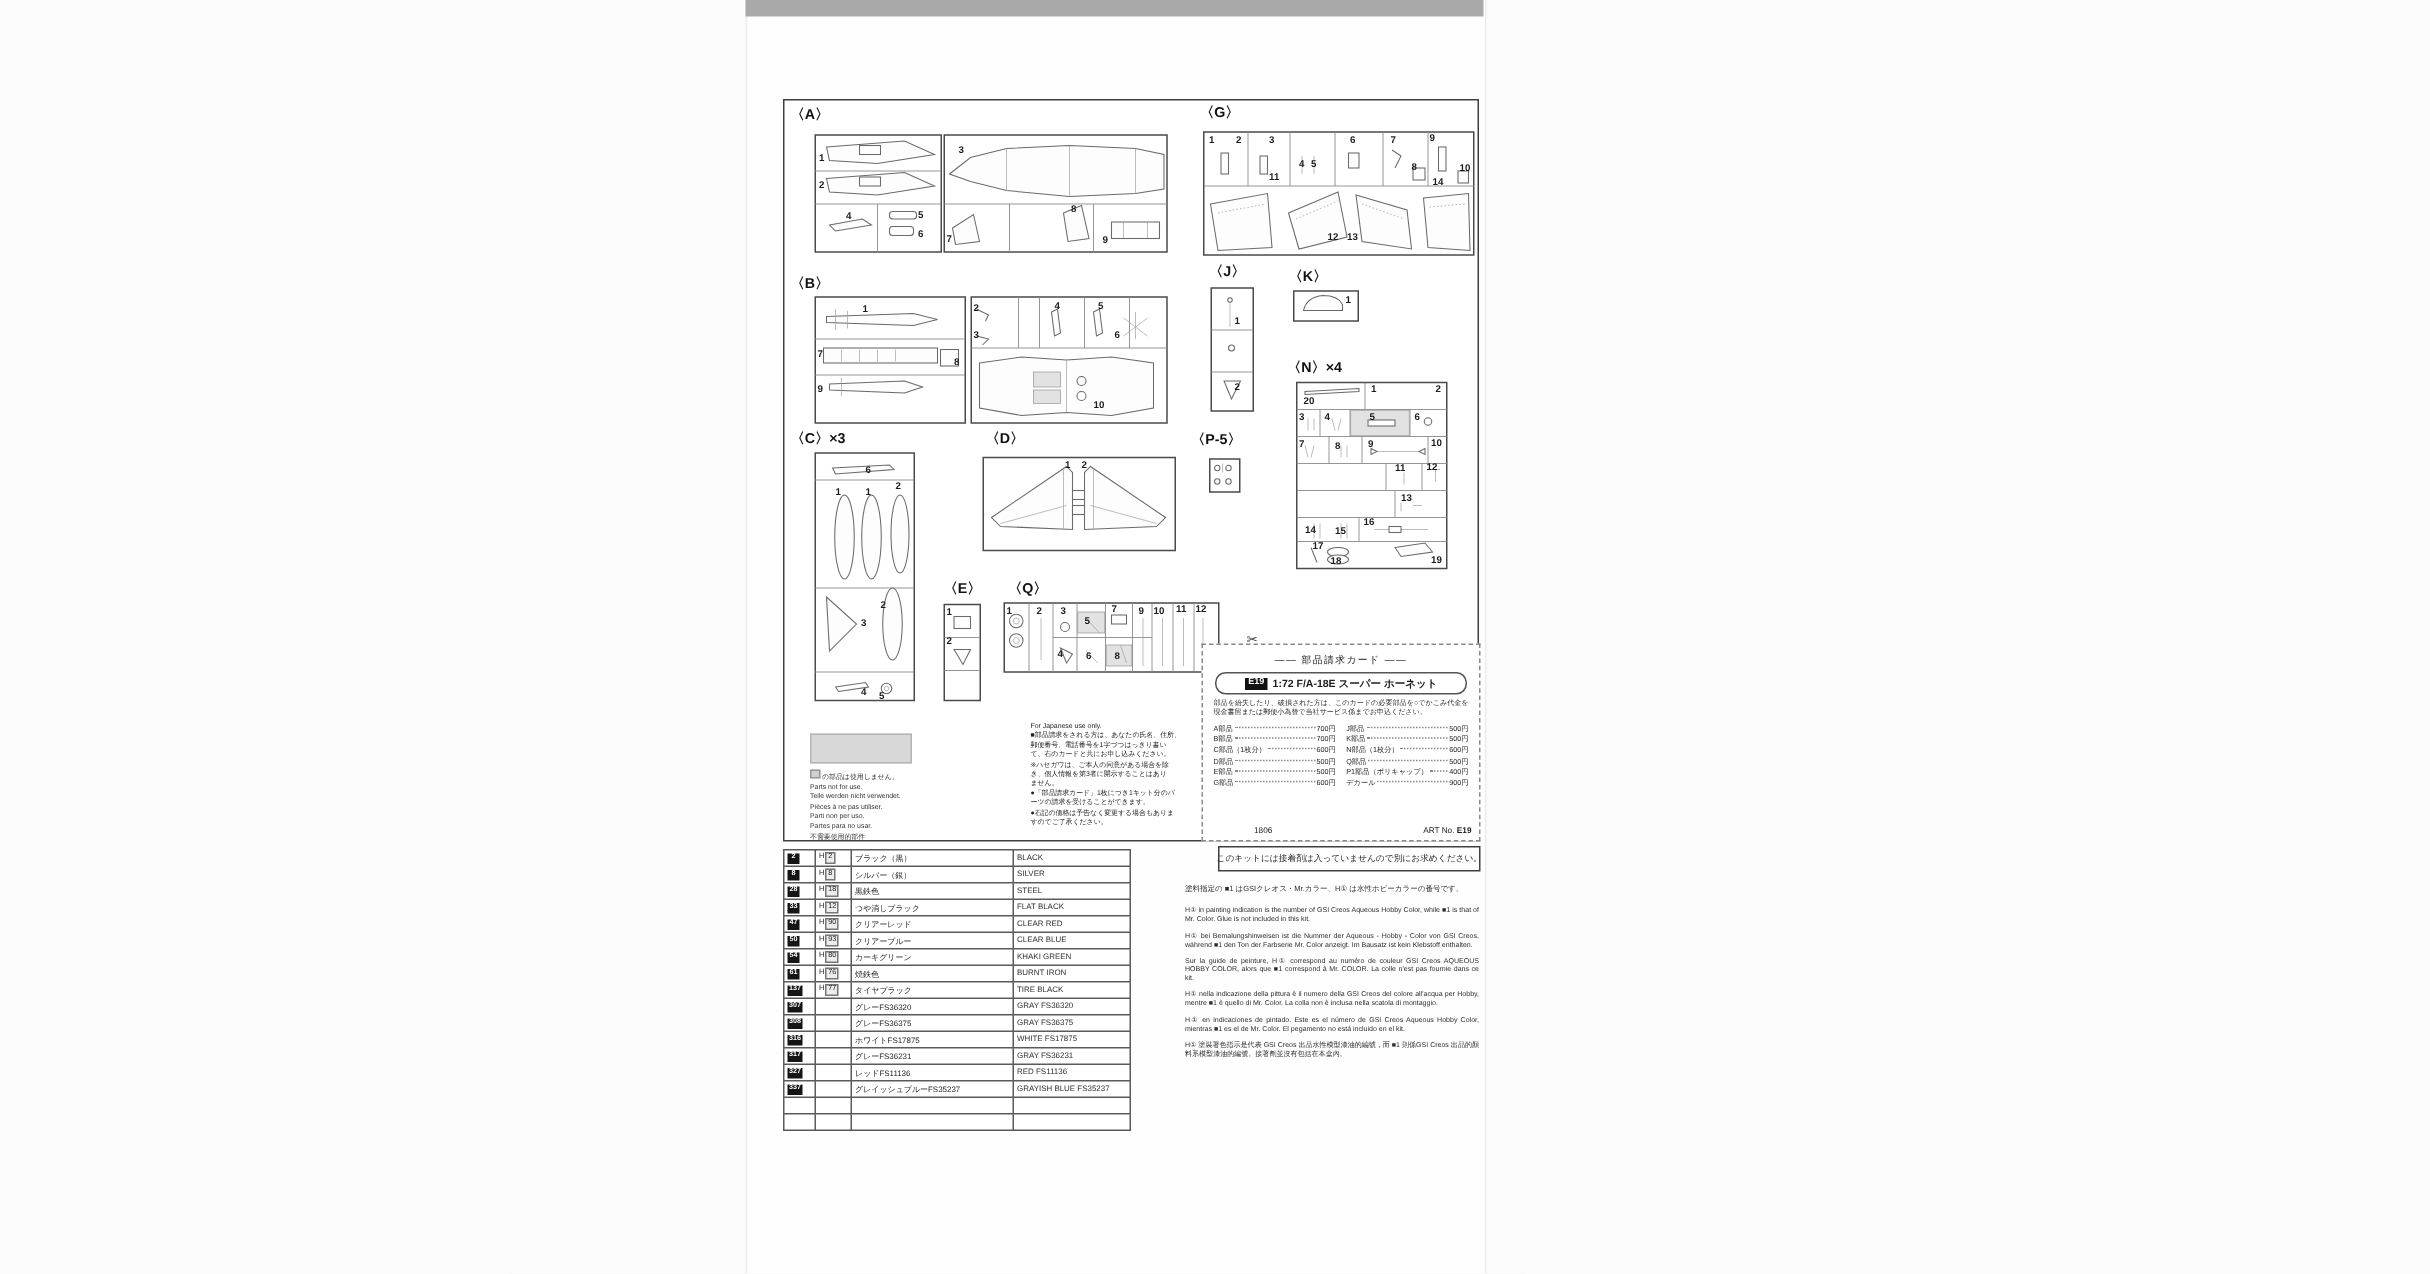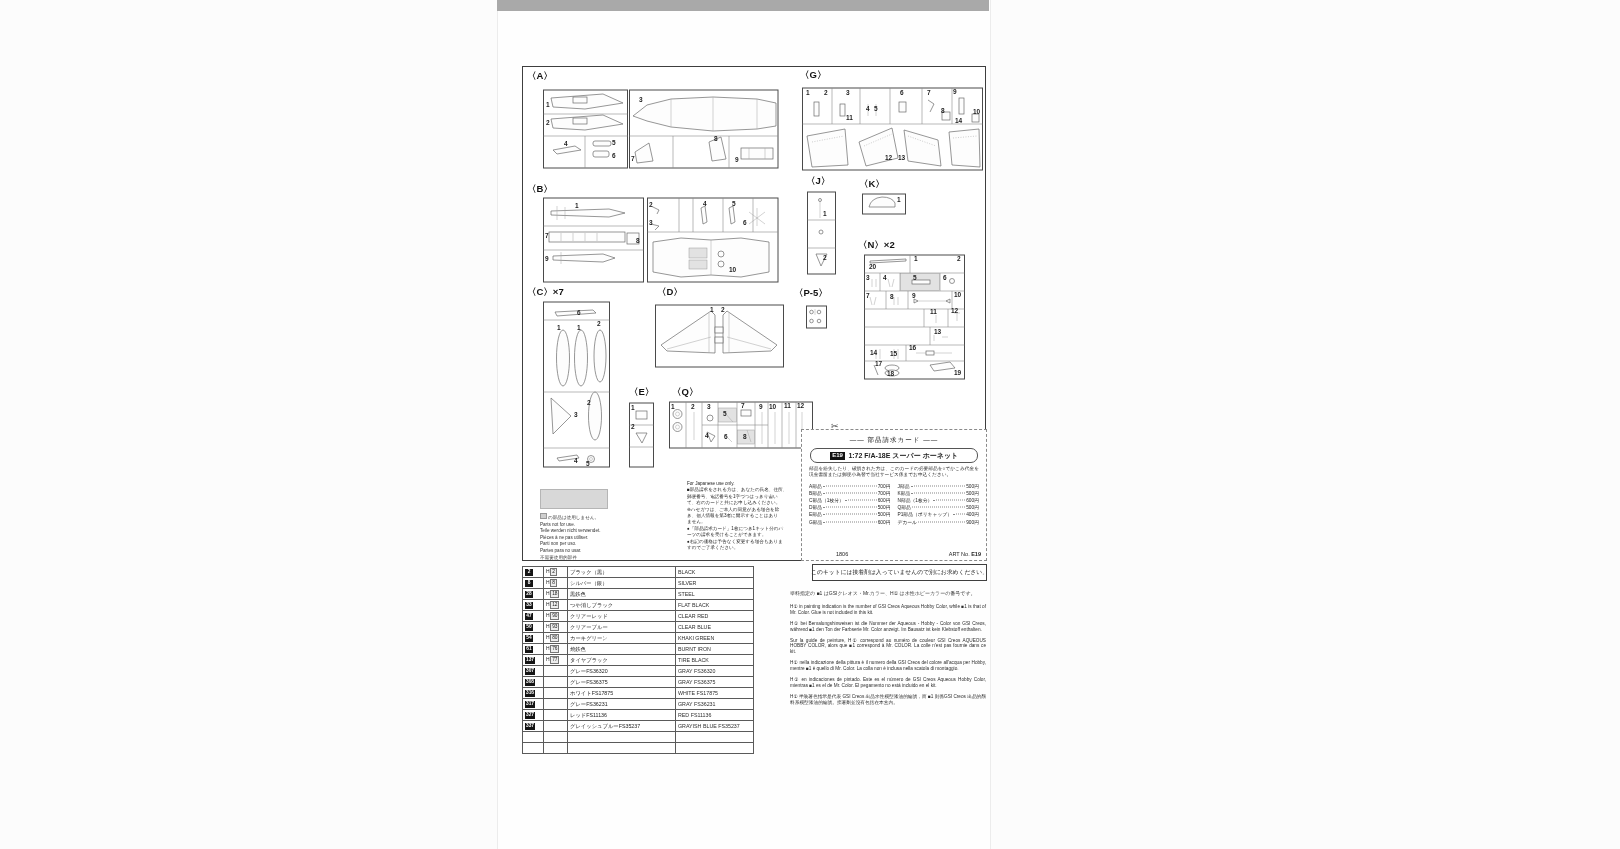--- a/index.html
+++ b/index.html
@@ -55,28 +55,28 @@
 </head>
 <body>
 
 <div class="viewport">
   <div class="abs page"></div>
   <div class="abs topbar"></div>
   <div class="abs main-box"></div>
 
   <div class="slabel" style="left:527px;top:70px">〈A〉</div>
   <div class="slabel" style="left:527px;top:183px">〈B〉</div>
-  <div class="slabel" style="left:527px;top:286px">〈C〉×7</div>
+  <div class="slabel" style="left:527px;top:286px">〈C〉×3</div>
   <div class="slabel" style="left:657px;top:286px">〈D〉</div>
   <div class="slabel" style="left:629px;top:386px">〈E〉</div>
   <div class="slabel" style="left:672px;top:386px">〈Q〉</div>
   <div class="slabel" style="left:800px;top:69px">〈G〉</div>
   <div class="slabel" style="left:806px;top:175px">〈J〉</div>
   <div class="slabel" style="left:859px;top:178px">〈K〉</div>
-  <div class="slabel" style="left:858px;top:239px">〈N〉×2</div>
+  <div class="slabel" style="left:858px;top:239px">〈N〉×4</div>
   <div class="slabel" style="left:794px;top:287px">〈P-5〉</div>
 
   <svg style="left:543px;top:88px" width="236" height="82">
     <rect x="0.5" y="2" width="84" height="78" class="fr"></rect>
       <rect x="86.5" y="2" width="148.5" height="78" class="fr"></rect>
     <line x1="0.5" y1="26" x2="84.5" y2="26" class="ln"></line>
       <line x1="0.5" y1="48" x2="84.5" y2="48" class="ln"></line>
       <line x1="42" y1="48" x2="42" y2="80" class="ln"></line>
     <polygon points="8,10 60,6 80,15 42,21 10,19" class="pt"></polygon>
       <rect x="30" y="9" width="14" height="6" class="pt"></rect>

